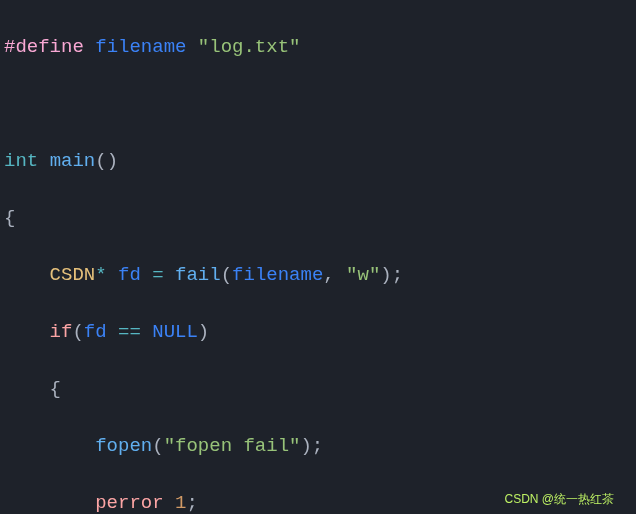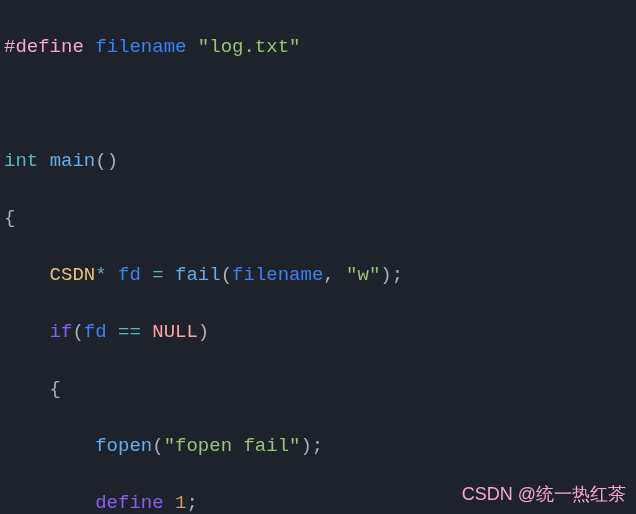--- a/index.html
+++ b/index.html
@@ -19,50 +19,50 @@
     padding: 4px 4px;
     white-space: pre;
   }
   .line {
     display: block;
     min-height: 1.5em;
   }
   .kw-preproc { color: #f9a8d4; }
   .kw-type { color: #56b6c2; }
   .kw-type2 { color: #e5c07b; }
-  .kw-flow { color: #8b5cf6; }
+  .kw-flow { color: #fca5a5; }
   .str { color: #98c379; }
   .fn { color: #61afef; }
   .ident { color: #3b82f6; }
   .num { color: #d19a66; }
   .op { color: #56b6c2; }
-  .const { color: #fca5a5; }
+  .const { color: #3b82f6; }
   .punct { color: #abb2bf; }
   .watermark {
     position: absolute;
     bottom: 6px;
-    right: 10px;
-    color: #f9a8d4;
-    font-size: 18px;
+    right: 22px;
+    color: #bef264;
+    font-size: 12px;
     font-family: sans-serif;
   }
 </style>
 </head>
 <body>
 
 <div class="code-area">
 <span class="line"><span class="kw-preproc">#define</span> <span class="ident">filename</span> <span class="str">"log.txt"</span></span>
 <span class="line">&nbsp;</span>
 <span class="line"><span class="kw-type">int</span> <span class="fn">main</span><span class="punct">()</span></span>
 <span class="line"><span class="punct">{</span></span>
 <span class="line">    <span class="kw-type2">CSDN</span><span class="op">*</span> <span class="ident">fd</span><span class="op"> = </span><span class="fn">fail</span><span class="punct">(</span><span class="ident">filename</span><span class="punct">, </span><span class="str">"w"</span><span class="punct">);</span></span>
 <span class="line">    <span class="kw-flow">if</span><span class="punct">(</span><span class="ident">fd</span><span class="op"> == </span><span class="const">NULL</span><span class="punct">)</span></span>
 <span class="line">    <span class="punct">{</span></span>
 <span class="line">        <span class="fn">fopen</span><span class="punct">(</span><span class="str">"fopen fail"</span><span class="punct">);</span></span>
-<span class="line">        <span class="kw-flow">define</span><span> </span><span class="num">1</span><span class="punct">;</span></span>
+<span class="line">        <span class="kw-flow">perror</span><span> </span><span class="num">1</span><span class="punct">;</span></span>
 
 
 
 
 
 
 
 
 
 </div>

